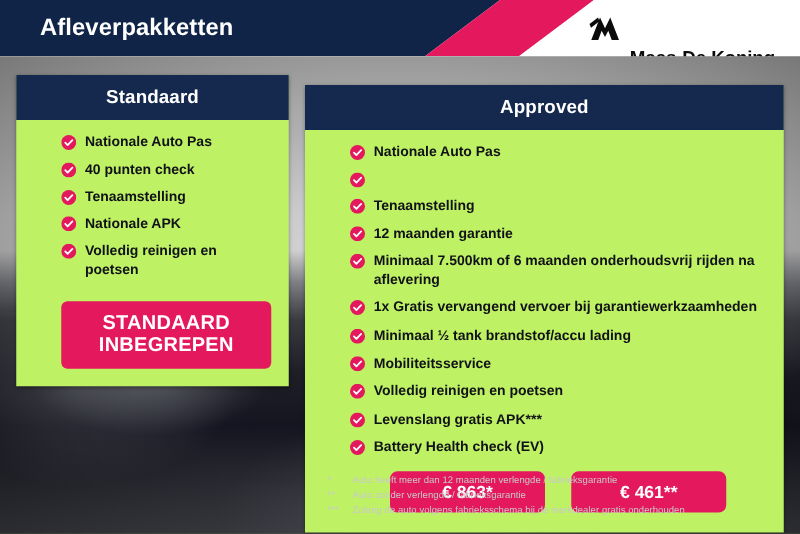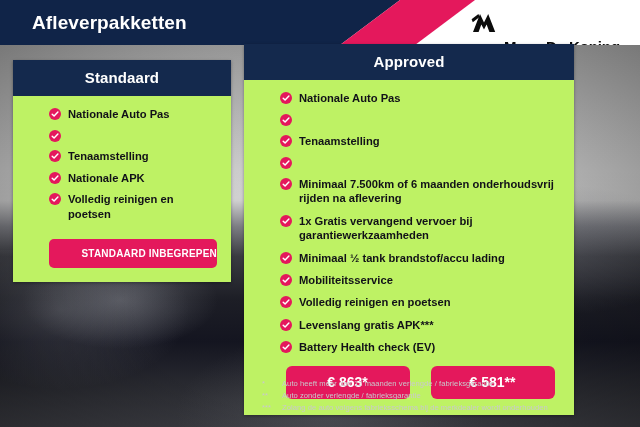--- a/index.html
+++ b/index.html
@@ -75,21 +75,21 @@
     margin-top: 48px;
   }
 
   
   .card {
     position: absolute;
     background: #bef264;
     box-shadow: 0 1px 3px rgba(0,0,0,0.35);
   }
   #card-standaard { left: 13px; top: 60px; width: 218px; }
-  #card-approved  { left: 244px; top: 44px; width: 330px; }
+  #card-approved  { left: 244px; top: 68px; width: 383px; }
 
   .card-header {
     background: #14294d;
     color: #ffffff;
     text-align: center;
     font-size: 15px;
     font-weight: bold;
     padding: 9px 0 10px 0;
     letter-spacing: 0.1px;
   }
@@ -131,23 +131,22 @@
     border-radius: 5px;
     font-family: "Liberation Sans", sans-serif;
     font-weight: bold;
     text-align: center;
     cursor: pointer;
   }
   #standaard-btn {
     width: 100%;
     margin-top: 10px;
     padding: 9px 0 9px 0;
-    font-size: 10px;
+    font-size: 16px;
     letter-spacing: 0.2px;
-    text-align: right;
   }
   #price-row {
     display: flex;
     justify-content: center;
     gap: 21px;
     margin-top: 11px;
     margin-bottom: 2px;
   }
   .price-btn {
     width: 124px;
@@ -205,20 +204,21 @@
             <circle cx="12" cy="12" r="12" fill="#e4185c"></circle>
             <path d="M6.4 12.3 L10.2 16.1 L17.8 8.2" stroke="#ffffff" stroke-width="2.9" stroke-linecap="round" stroke-linejoin="round" fill="none"></path>
           </svg>
           <span class="feat-text">Nationale Auto Pas</span>
         </li>
         <li>
           <svg class="check-icon" viewBox="0 0 24 24">
             <circle cx="12" cy="12" r="12" fill="#e4185c"></circle>
             <path d="M6.4 12.3 L10.2 16.1 L17.8 8.2" stroke="#ffffff" stroke-width="2.9" stroke-linecap="round" stroke-linejoin="round" fill="none"></path>
           </svg>
+          <span class="feat-text">40 punten check</span>
         </li>
         <li>
           <svg class="check-icon" viewBox="0 0 24 24">
             <circle cx="12" cy="12" r="12" fill="#e4185c"></circle>
             <path d="M6.4 12.3 L10.2 16.1 L17.8 8.2" stroke="#ffffff" stroke-width="2.9" stroke-linecap="round" stroke-linejoin="round" fill="none"></path>
           </svg>
           <span class="feat-text">Tenaamstelling</span>
         </li>
         <li>
           <svg class="check-icon" viewBox="0 0 24 24">
@@ -261,20 +261,21 @@
             <circle cx="12" cy="12" r="12" fill="#e4185c"></circle>
             <path d="M6.4 12.3 L10.2 16.1 L17.8 8.2" stroke="#ffffff" stroke-width="2.9" stroke-linecap="round" stroke-linejoin="round" fill="none"></path>
           </svg>
           <span class="feat-text">Tenaamstelling</span>
         </li>
         <li>
           <svg class="check-icon" viewBox="0 0 24 24">
             <circle cx="12" cy="12" r="12" fill="#e4185c"></circle>
             <path d="M6.4 12.3 L10.2 16.1 L17.8 8.2" stroke="#ffffff" stroke-width="2.9" stroke-linecap="round" stroke-linejoin="round" fill="none"></path>
           </svg>
+          <span class="feat-text">12 maanden garantie</span>
         </li>
         <li>
           <svg class="check-icon" viewBox="0 0 24 24">
             <circle cx="12" cy="12" r="12" fill="#e4185c"></circle>
             <path d="M6.4 12.3 L10.2 16.1 L17.8 8.2" stroke="#ffffff" stroke-width="2.9" stroke-linecap="round" stroke-linejoin="round" fill="none"></path>
           </svg>
           <span class="feat-text">Minimaal 7.500km of 6 maanden onderhoudsvrij rijden na aflevering</span>
         </li>
         <li>
           <svg class="check-icon" viewBox="0 0 24 24">
@@ -314,31 +315,31 @@
         <li>
           <svg class="check-icon" viewBox="0 0 24 24">
             <circle cx="12" cy="12" r="12" fill="#e4185c"></circle>
             <path d="M6.4 12.3 L10.2 16.1 L17.8 8.2" stroke="#ffffff" stroke-width="2.9" stroke-linecap="round" stroke-linejoin="round" fill="none"></path>
           </svg>
           <span class="feat-text">Battery Health check (EV)</span>
         </li>
       </ul>
     <div id="price-row">
         <button class="pill price-btn">€ 863*</button>
-        <button class="pill price-btn">€ 581**</button>
+        <button class="pill price-btn">€ 461**</button>
       </div>
   </div>
 </div>
 
 <div id="footnotes">
     <div class="footnote-row">
       <span class="footnote-mark">*</span>
       <span class="footnote-text">Auto heeft meer dan 12 maanden verlengde / fabrieksgarantie</span>
     </div>
     <div class="footnote-row">
       <span class="footnote-mark">**</span>
       <span class="footnote-text">Auto zonder verlengde / fabrieksgarantie</span>
     </div>
     <div class="footnote-row">
       <span class="footnote-mark">***</span>
-      <span class="footnote-text">Zolang de auto volgens fabrieksschema bij de merkdealer wordt onderhouden</span>
+      <span class="footnote-text">Zolang de auto volgens fabrieksschema bij de merkdealer gratis onderhouden</span>
     </div>
   </div>
 
 </body></html>

